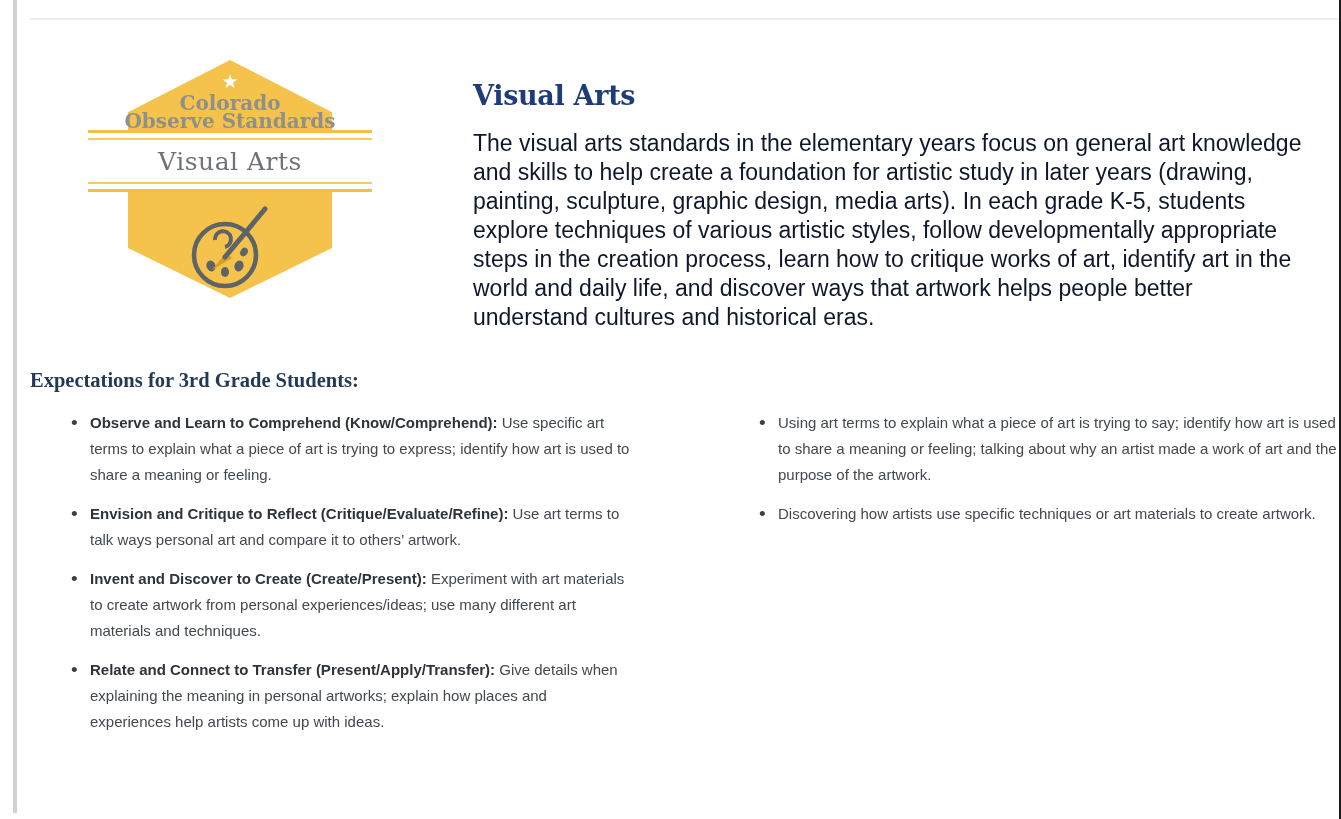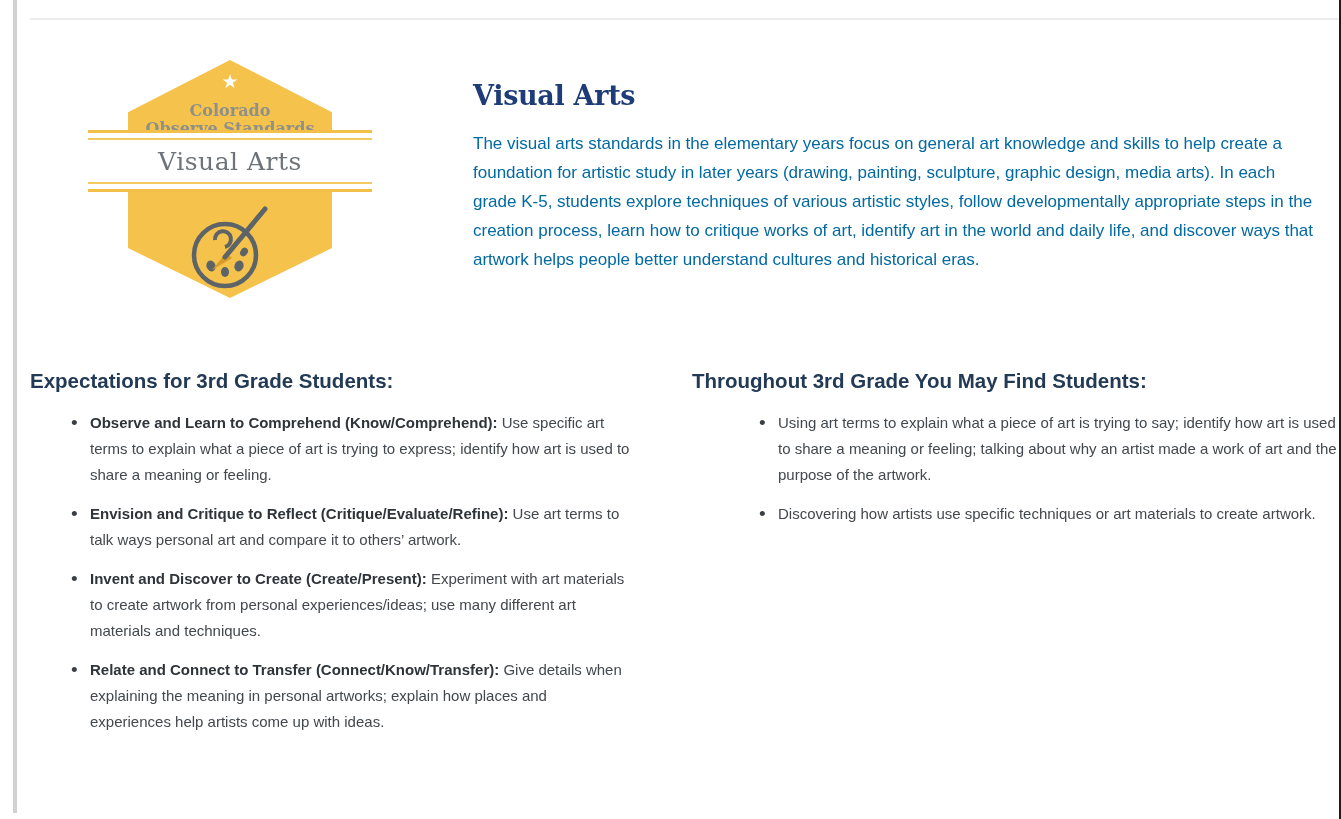--- a/index.html
+++ b/index.html
@@ -19,23 +19,22 @@
   .hexagon {
     position:absolute; inset:0; background:#F5C24C;
     clip-path:polygon(50% 0, 100% 22%, 100% 79%, 50% 100%, 0 79%, 0 22%);
   }
   .badge-star {
     position:absolute; top:12px; left:0; right:0; text-align:center;
     color:#ffffff; font-size:19px; line-height:19px;
   }
   .badge-org {
     position:absolute; top:34px; left:-20px; right:-20px; text-align:center;
-    color:#8f9089; font-weight:bold; font-size:16px; line-height:18px;
+    color:#8f9089; font-weight:bold; font-size:20px; line-height:18px;
     font-family:"DejaVu Serif", serif;
-    margin-top:8px;
   }
   .badge-banner {
     position:absolute; left:-40px; top:70px; width:284px; height:62px;
     background:#ffffff;
     border-top:3px solid #f2c049; border-bottom:3px solid #f2c049;
     display:flex; align-items:center; justify-content:center;
   }
   .badge-banner::before, .badge-banner::after {
     content:""; position:absolute; left:0; right:0; height:2px;
     background:#f4c95f;
@@ -49,27 +48,27 @@
   .badge-palette { position:absolute; left:53px; top:140px; }
 
   
   .intro-title {
     position:absolute; left:473px; top:80px;
     font-family:"DejaVu Serif", serif; font-weight:bold;
     font-size:27px; color:#1e3c78; letter-spacing:-0.3px;
   }
   .intro-desc {
     position:absolute; left:473px; top:129px; width:840px;
-    font-size:17px; line-height:29px; color:#0369a1;
+    font-size:23px; line-height:29px; color:#0f172a;
   }
 
   
   .col-heading {
     position:absolute; top:369px;
-    font-size:20.5px; font-weight:bold; color:#223a55;
+    font-size:20.5px; font-weight:bold; color:#223a55;font-family:Liberation Serif, serif;
   }
   .col-heading.left  { left:30px; }
   .col-heading.right { left:692px; }
 
   ul.bullets { position:absolute; list-style:none; }
   ul.bullets.left  { left:71px; top:410px; width:560px; }
   ul.bullets.right { left:759px; top:410px; width:585px; }
   ul.bullets li {
     position:relative; padding-left:19px; margin-bottom:13px;
     font-size:15px; line-height:26px; color:#42484e;
@@ -118,24 +117,23 @@
 
   <h2 class="col-heading left">Expectations for 3rd Grade Students:</h2>
   <ul class="bullets left">
 
       <li><span class="lead">Observe and Learn to Comprehend (Know/Comprehend):</span> <span>Use specific art terms to explain what a piece of art is trying to express; identify how art is used to share a meaning or feeling.</span></li>
 
       <li><span class="lead">Envision and Critique to Reflect (Critique/Evaluate/Refine):</span> <span>Use art terms to talk ways personal art and compare it to others’ artwork.</span></li>
 
       <li><span class="lead">Invent and Discover to Create (Create/Present):</span> <span>Experiment with art materials to create artwork from personal experiences/ideas; use many different art materials and techniques.</span></li>
 
-      <li><span class="lead">Relate and Connect to Transfer (Connect/Know/Transfer):</span> <span>Give details when explaining the meaning in personal artworks; explain how places and experiences help artists come up with ideas.</span></li>
+      <li><span class="lead">Relate and Connect to Transfer (Present/Apply/Transfer):</span> <span>Give details when explaining the meaning in personal artworks; explain how places and experiences help artists come up with ideas.</span></li>
     </ul>
 
-  <h2 class="col-heading right">Throughout 3rd Grade You May Find Students:</h2>
   <ul class="bullets right">
 
       <li> <span>Using art terms to explain what a piece of art is trying to say; identify how art is used to share a meaning or feeling; talking about why an artist made a work of art and the purpose of the artwork.</span></li>
 
       <li> <span>Discovering how artists use specific techniques or art materials to create artwork.</span></li>
 
 
 
     </ul>
 

